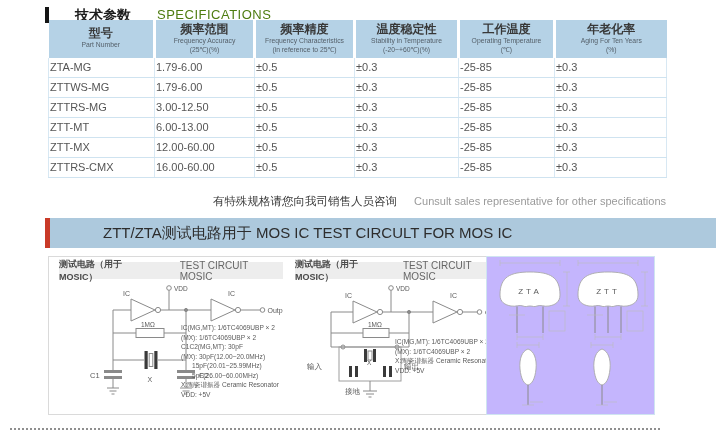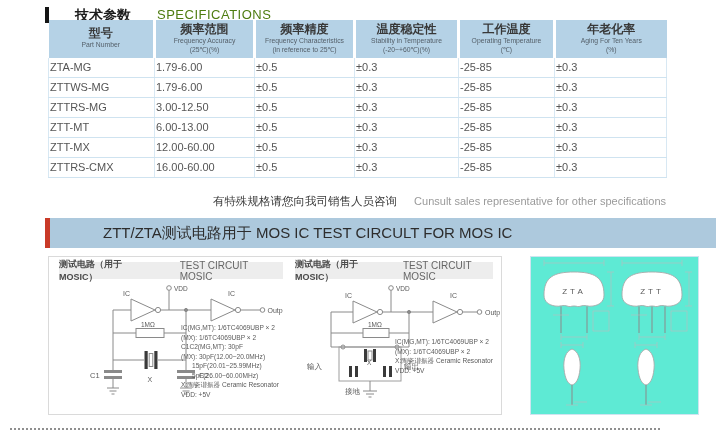--- a/index.html
+++ b/index.html
@@ -41,21 +41,21 @@
   .strip2{left:246px;top:5px;width:198px;}
   .strip .strip-zh{font-size:9px;font-weight:bold;color:#4a4a4a;}
   .strip .strip-en{font-size:10px;color:#666;}
   .c1svg{position:absolute;left:2px;top:24px;}
   .c2svg{position:absolute;left:242px;top:24px;}
   .notes{position:absolute;font-size:6.6px;line-height:1.45;color:#5a5a5a;white-space:pre;}
   .notes1{left:132px;top:66px;}
   .notes2{left:346px;top:80px;}
 
   
-  .panel2{position:absolute;left:530px;top:256px;width:167px;height:157px;border:1px solid var(--panel2-border,#cfe4f0);background:#5eead4;}
+  .panel2{position:absolute;left:486px;top:256px;width:167px;height:157px;border:1px solid var(--panel2-border,#cfe4f0);background:#c4b5fd;}
 
   
   .dotted{position:absolute;left:10px;top:428px;width:650px;border-top:2px dotted #8f8f8f;}
 
   svg text{font-family:"Liberation Sans",sans-serif;fill:#5a5a5a;}
   svg .wire{stroke:#8a8a8a;stroke-width:1;fill:none;}
   svg .dim{stroke:#bdbdbd;stroke-width:.6;fill:none;}
   svg .pkg{stroke:#a9a9a9;stroke-width:.9;fill:#fff;}
 </style>
 </head>

